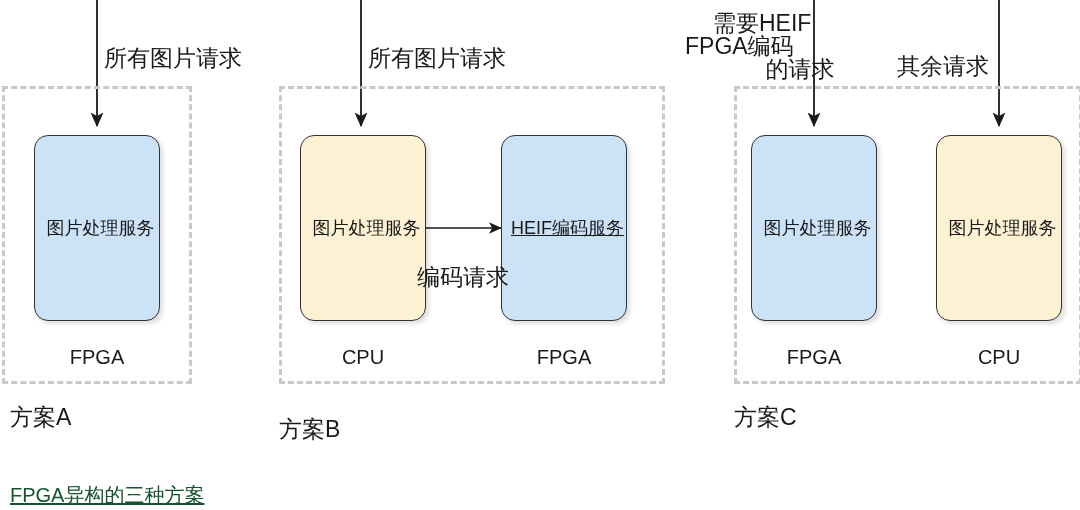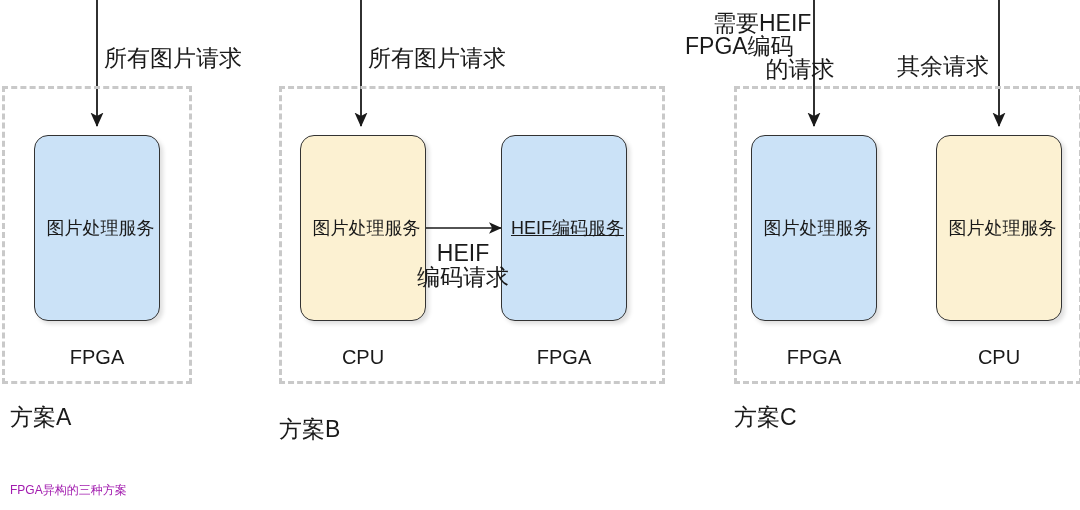--- a/index.html
+++ b/index.html
@@ -53,23 +53,24 @@
     font-size: 23px;
     line-height: 1.35;
     color: #1a1a1a;
     white-space: pre;
   }
   .lbl.center { text-align: center; }
   .lbl.platform { font-size: 20px; text-align: center; }
   .lbl.scheme { font-size: 23px; }
   .caption {
     position: absolute;
-    font-size: 12px;
-    color: #a21caf;
+    font-size: 20px;
+    color: #14532d;
     white-space: pre;
+    text-decoration: underline;
   }
   svg.arrows {
     position: absolute;
     left: 0;
     top: 0;
     width: 1080px;
     height: 510px;
     pointer-events: none;
   }
 </style>
@@ -107,21 +108,20 @@
   <div class="lbl scheme" style="left:10px; top:402px;">方案A</div>
 
   <div class="group-box" style="left:279px; top:86px; width:386px; height:298px;"></div>
 
   <div class="lbl" style="left:368px; top:43px;">所有图片请求</div>
 
   <div class="service-box fill-yellow" style="left:300px; top:135px; width:126px; height:186px;">图片处理服务</div>
 
   <div class="service-box fill-blue" style="left:501px; top:135px; width:126px; height:186px;text-decoration:underline;">HEIF编码服务</div>
 
-  <div class="lbl center" style="left:413px; top:238px; width:100px;">HEIF</div>
   <div class="lbl center" style="left:413px; top:262px; width:100px;">编码请求</div>
 
   <div class="lbl platform" style="left:300px; top:344px; width:126px;">CPU</div>
   <div class="lbl platform" style="left:501px; top:344px; width:126px;">FPGA</div>
 
   <div class="lbl scheme" style="left:279px; top:402px;margin-top:12px;">方案B</div>
 
   <div class="group-box" style="left:734px; top:86px; width:348px; height:298px;"></div>
 
   <div class="lbl center" style="left:713px; top:8px; width:96px;">需要HEIF</div>

